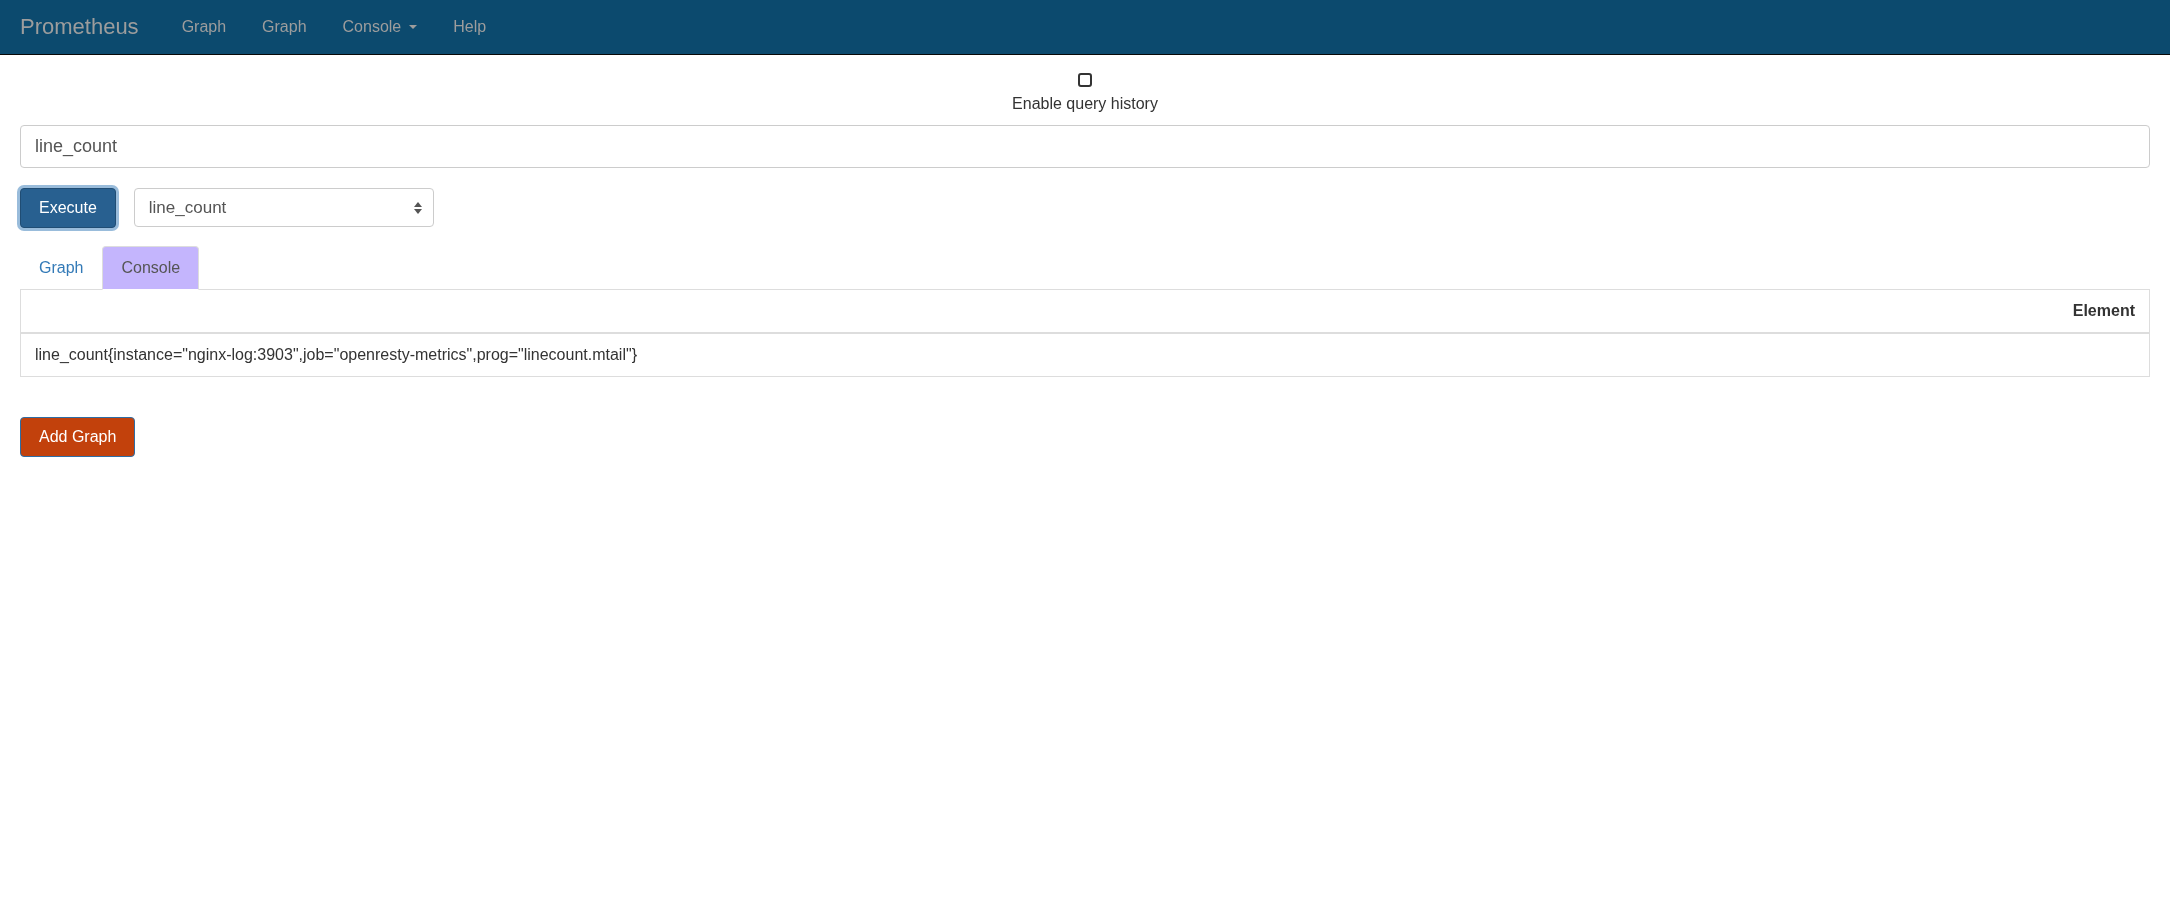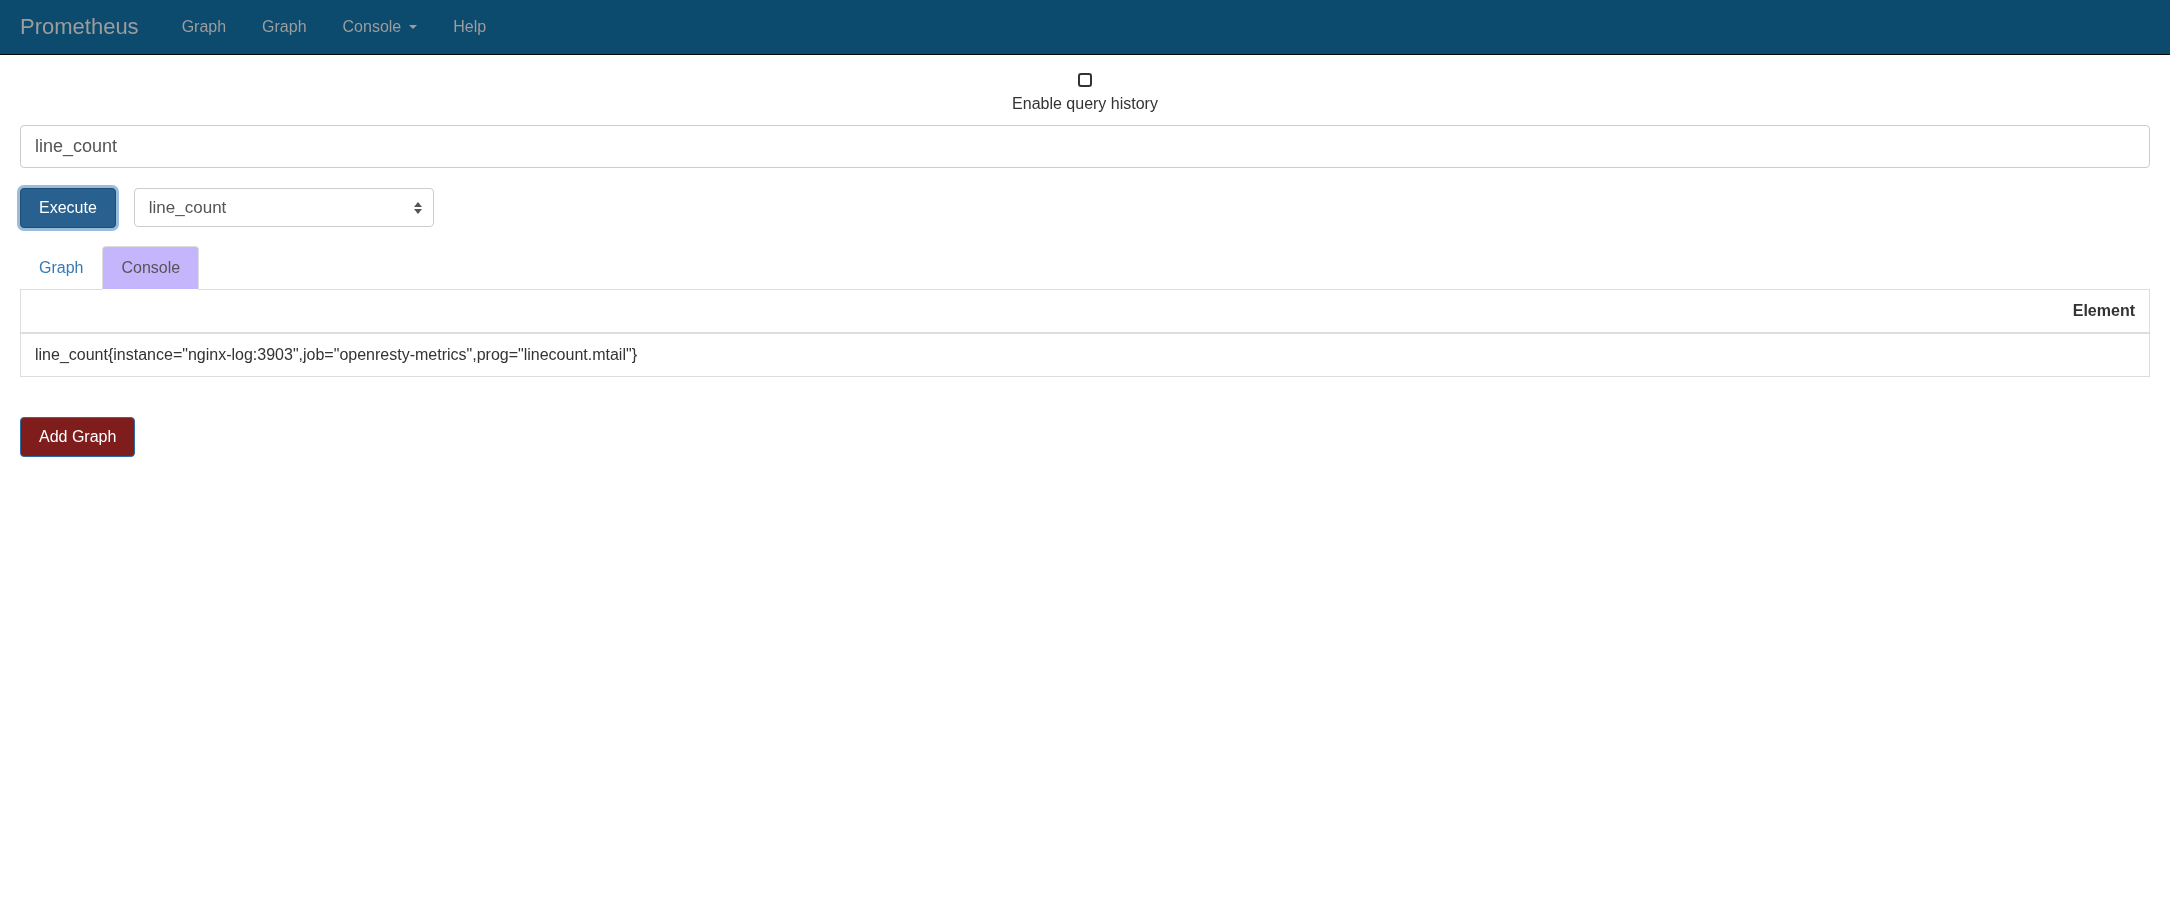--- a/index.html
+++ b/index.html
@@ -91,21 +91,21 @@
     .btn {
       display: inline-block;
       padding: 10px 18px;
       font-size: 16px;
       border-radius: 4px;
       cursor: pointer;
       border: 1px solid transparent;
       text-align: center;
     }
     .btn-primary {
-      background-color: #7f1d1d;
+      background-color: #c2410c;
       border-color: #2e6da4;
       color: #fff;
     }
     .btn-execute {
       box-shadow: 0 0 0 3px rgba(51,122,183,0.5);
       outline: none;
       border-color: #204d74;
       background-color: #286090;
     }
     .metric-select {

